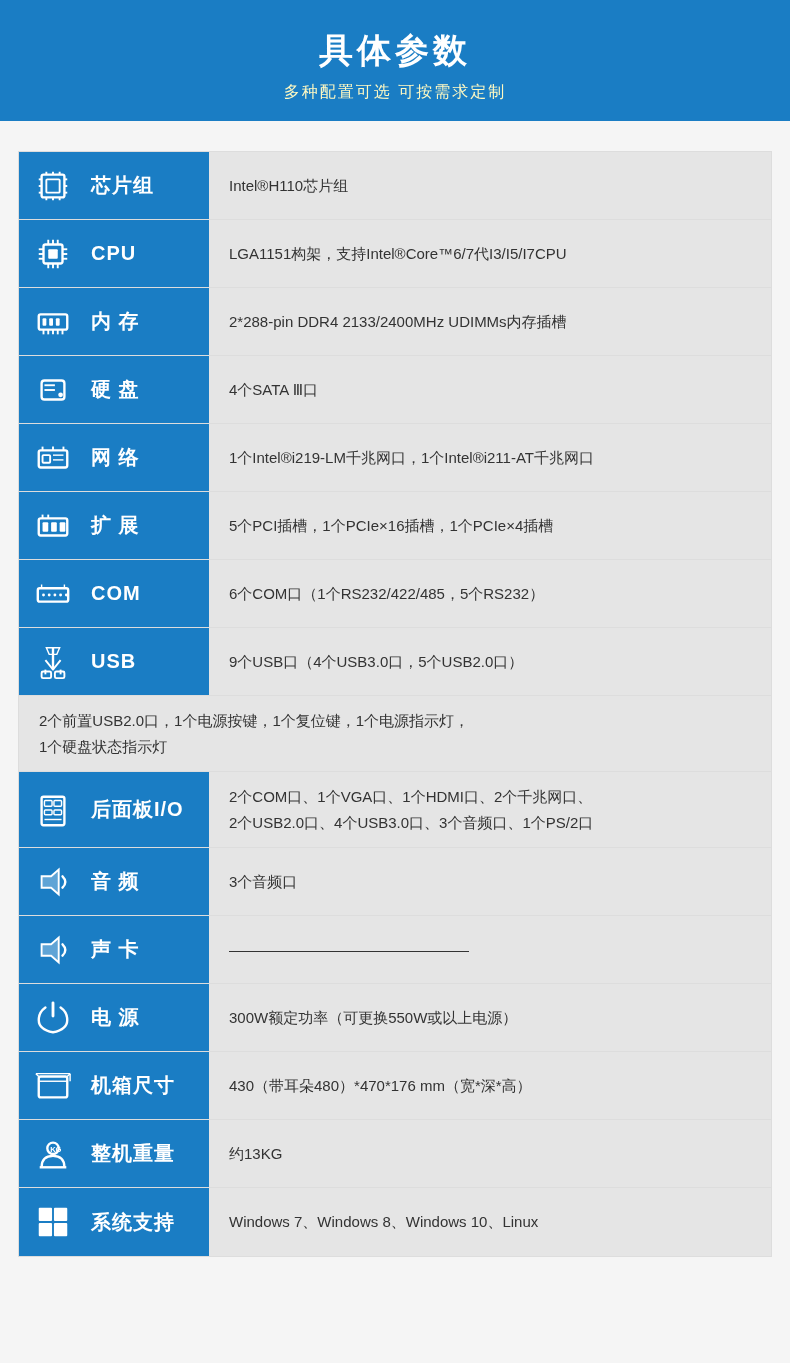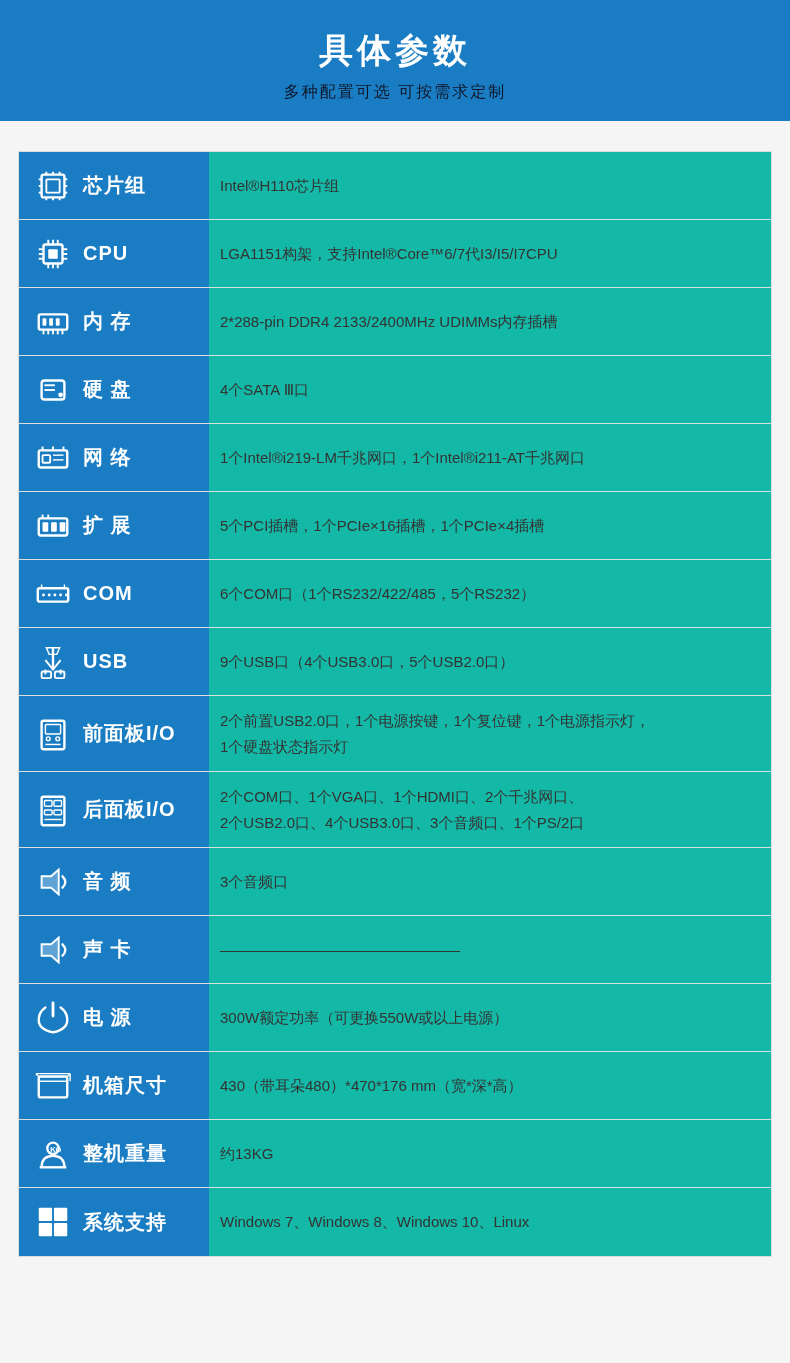--- a/index.html
+++ b/index.html
@@ -15,21 +15,21 @@
       text-align: center;
       padding: 28px 0 18px 0;
     }
     .header-title {
       color: #fff;
       font-size: 34px;
       font-weight: bold;
       letter-spacing: 4px;
     }
     .header-subtitle {
-      color: #0f172a;
+      color: #fef9c3;
       font-size: 16px;
       margin-top: 8px;
       letter-spacing: 2px;
     }
 
     .table-container {
       background: #fff;
       margin: 30px 18px 20px 18px;
       border: 1px solid #ddd;
     }
@@ -43,21 +43,21 @@
       border-bottom: none;
     }
 
     .spec-label {
       display: flex;
       align-items: center;
       min-width: 190px;
       max-width: 190px;
       background: #1a7dc4;
       padding: 10px 12px;
-      gap: 8px;
+      gap: 16px;
     }
 
     .spec-icon {
       width: 44px;
       height: 44px;
       flex-shrink: 0;
       display: flex;
       align-items: center;
       justify-content: center;
     }
@@ -73,22 +73,22 @@
       font-size: 20px;
       font-weight: bold;
       letter-spacing: 1px;
       white-space: nowrap;
     }
 
     .spec-value {
       flex: 1;
       display: flex;
       align-items: center;
-      padding: 12px 11px;
-      background: #14b8a6;
+      padding: 12px 20px;
+      background: #e5e5e5;
       font-size: 15px;
       color: #333;
       line-height: 1.7;
     }
 
     .spec-value span {
       display: block;
     }
   </style>
 </head>
@@ -278,32 +278,20 @@
       </div>
       <span class="spec-label-text">USB</span>
     </div>
     <div class="spec-value">
       <div>
           <span>9个USB口（4个USB3.0口，5个USB2.0口）</span>
         </div>
     </div>
   </div>
     <div class="spec-row">
-    <div class="spec-label">
-      <div class="spec-icon">
-        <svg viewBox="0 0 40 40" fill="none" xmlns="http://www.w3.org/2000/svg">
-      <rect x="8" y="6" width="24" height="30" rx="2" stroke="white" stroke-width="2.5" fill="none"></rect>
-      <rect x="12" y="10" width="16" height="10" rx="1" stroke="white" stroke-width="1.5" fill="none"></rect>
-      <circle cx="15" cy="25" r="2" stroke="white" stroke-width="1.5" fill="none"></circle>
-      <circle cx="25" cy="25" r="2" stroke="white" stroke-width="1.5" fill="none"></circle>
-      <line x1="12" y1="31" x2="28" y2="31" stroke="white" stroke-width="1.5"></line>
-    </svg>
-      </div>
-      <span class="spec-label-text">前面板I/O</span>
-    </div>
     <div class="spec-value">
       <div>
           <span>2个前置USB2.0口，1个电源按键，1个复位键，1个电源指示灯，</span>
           <span>1个硬盘状态指示灯</span>
         </div>
     </div>
   </div>
     <div class="spec-row">
     <div class="spec-label">
       <div class="spec-icon">

